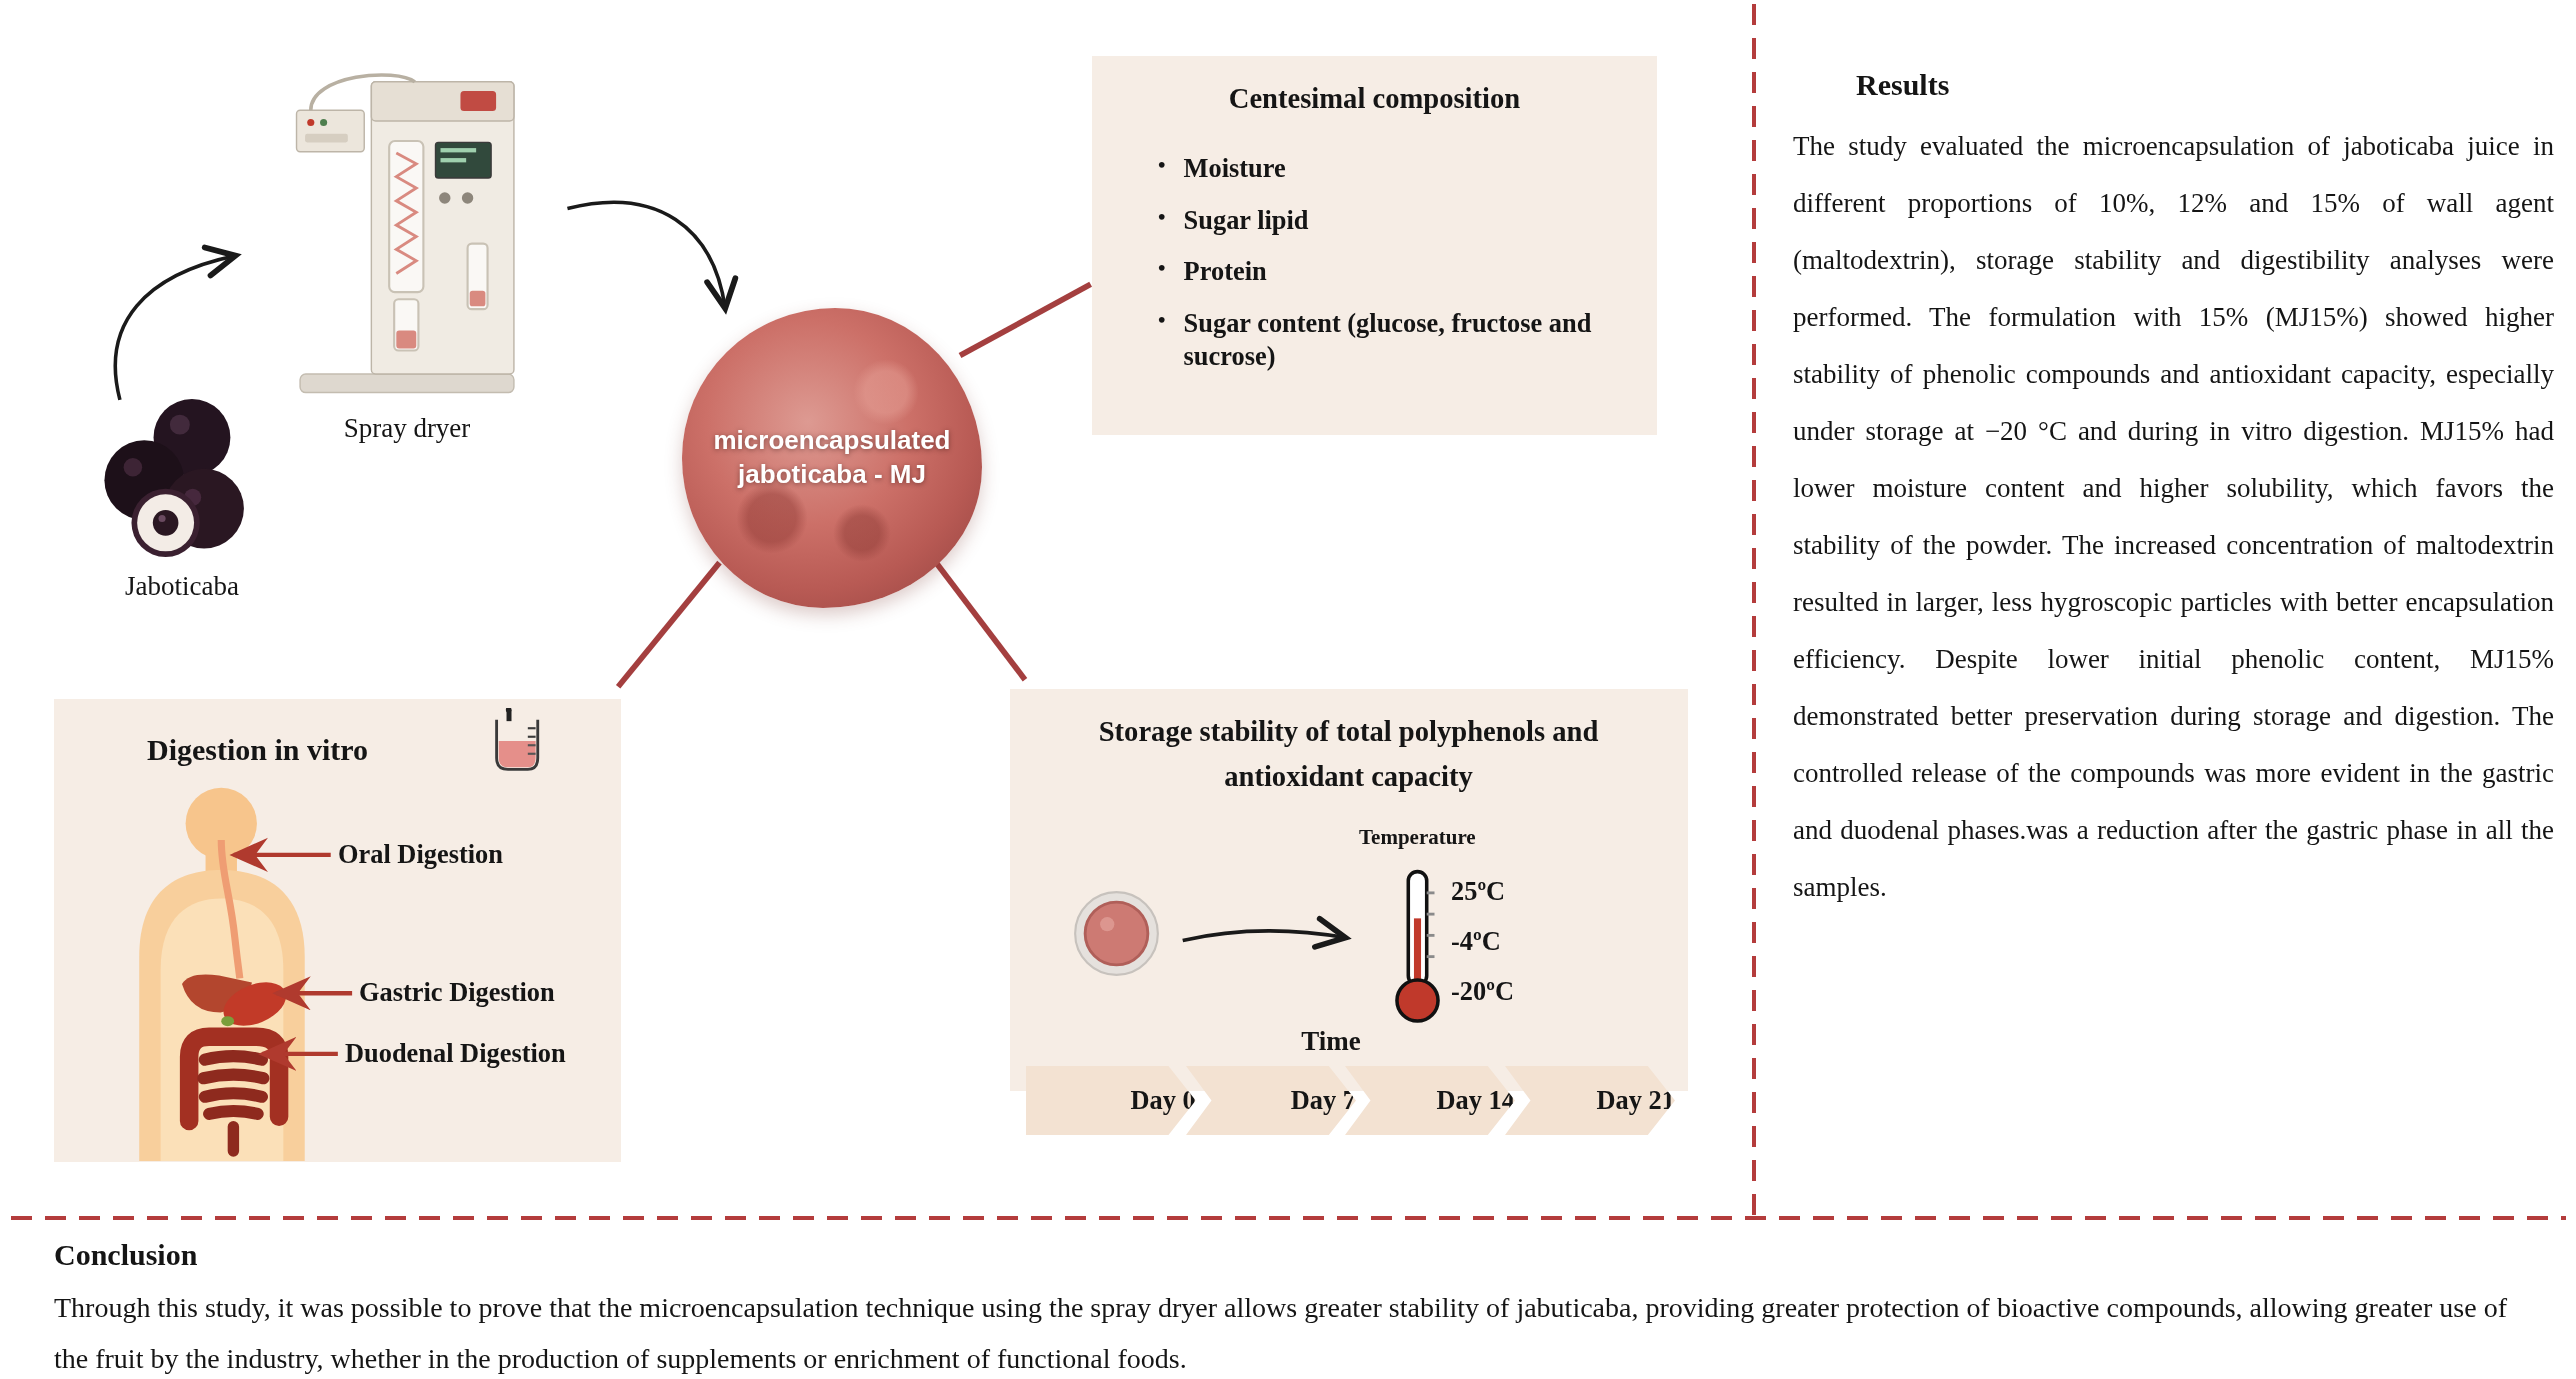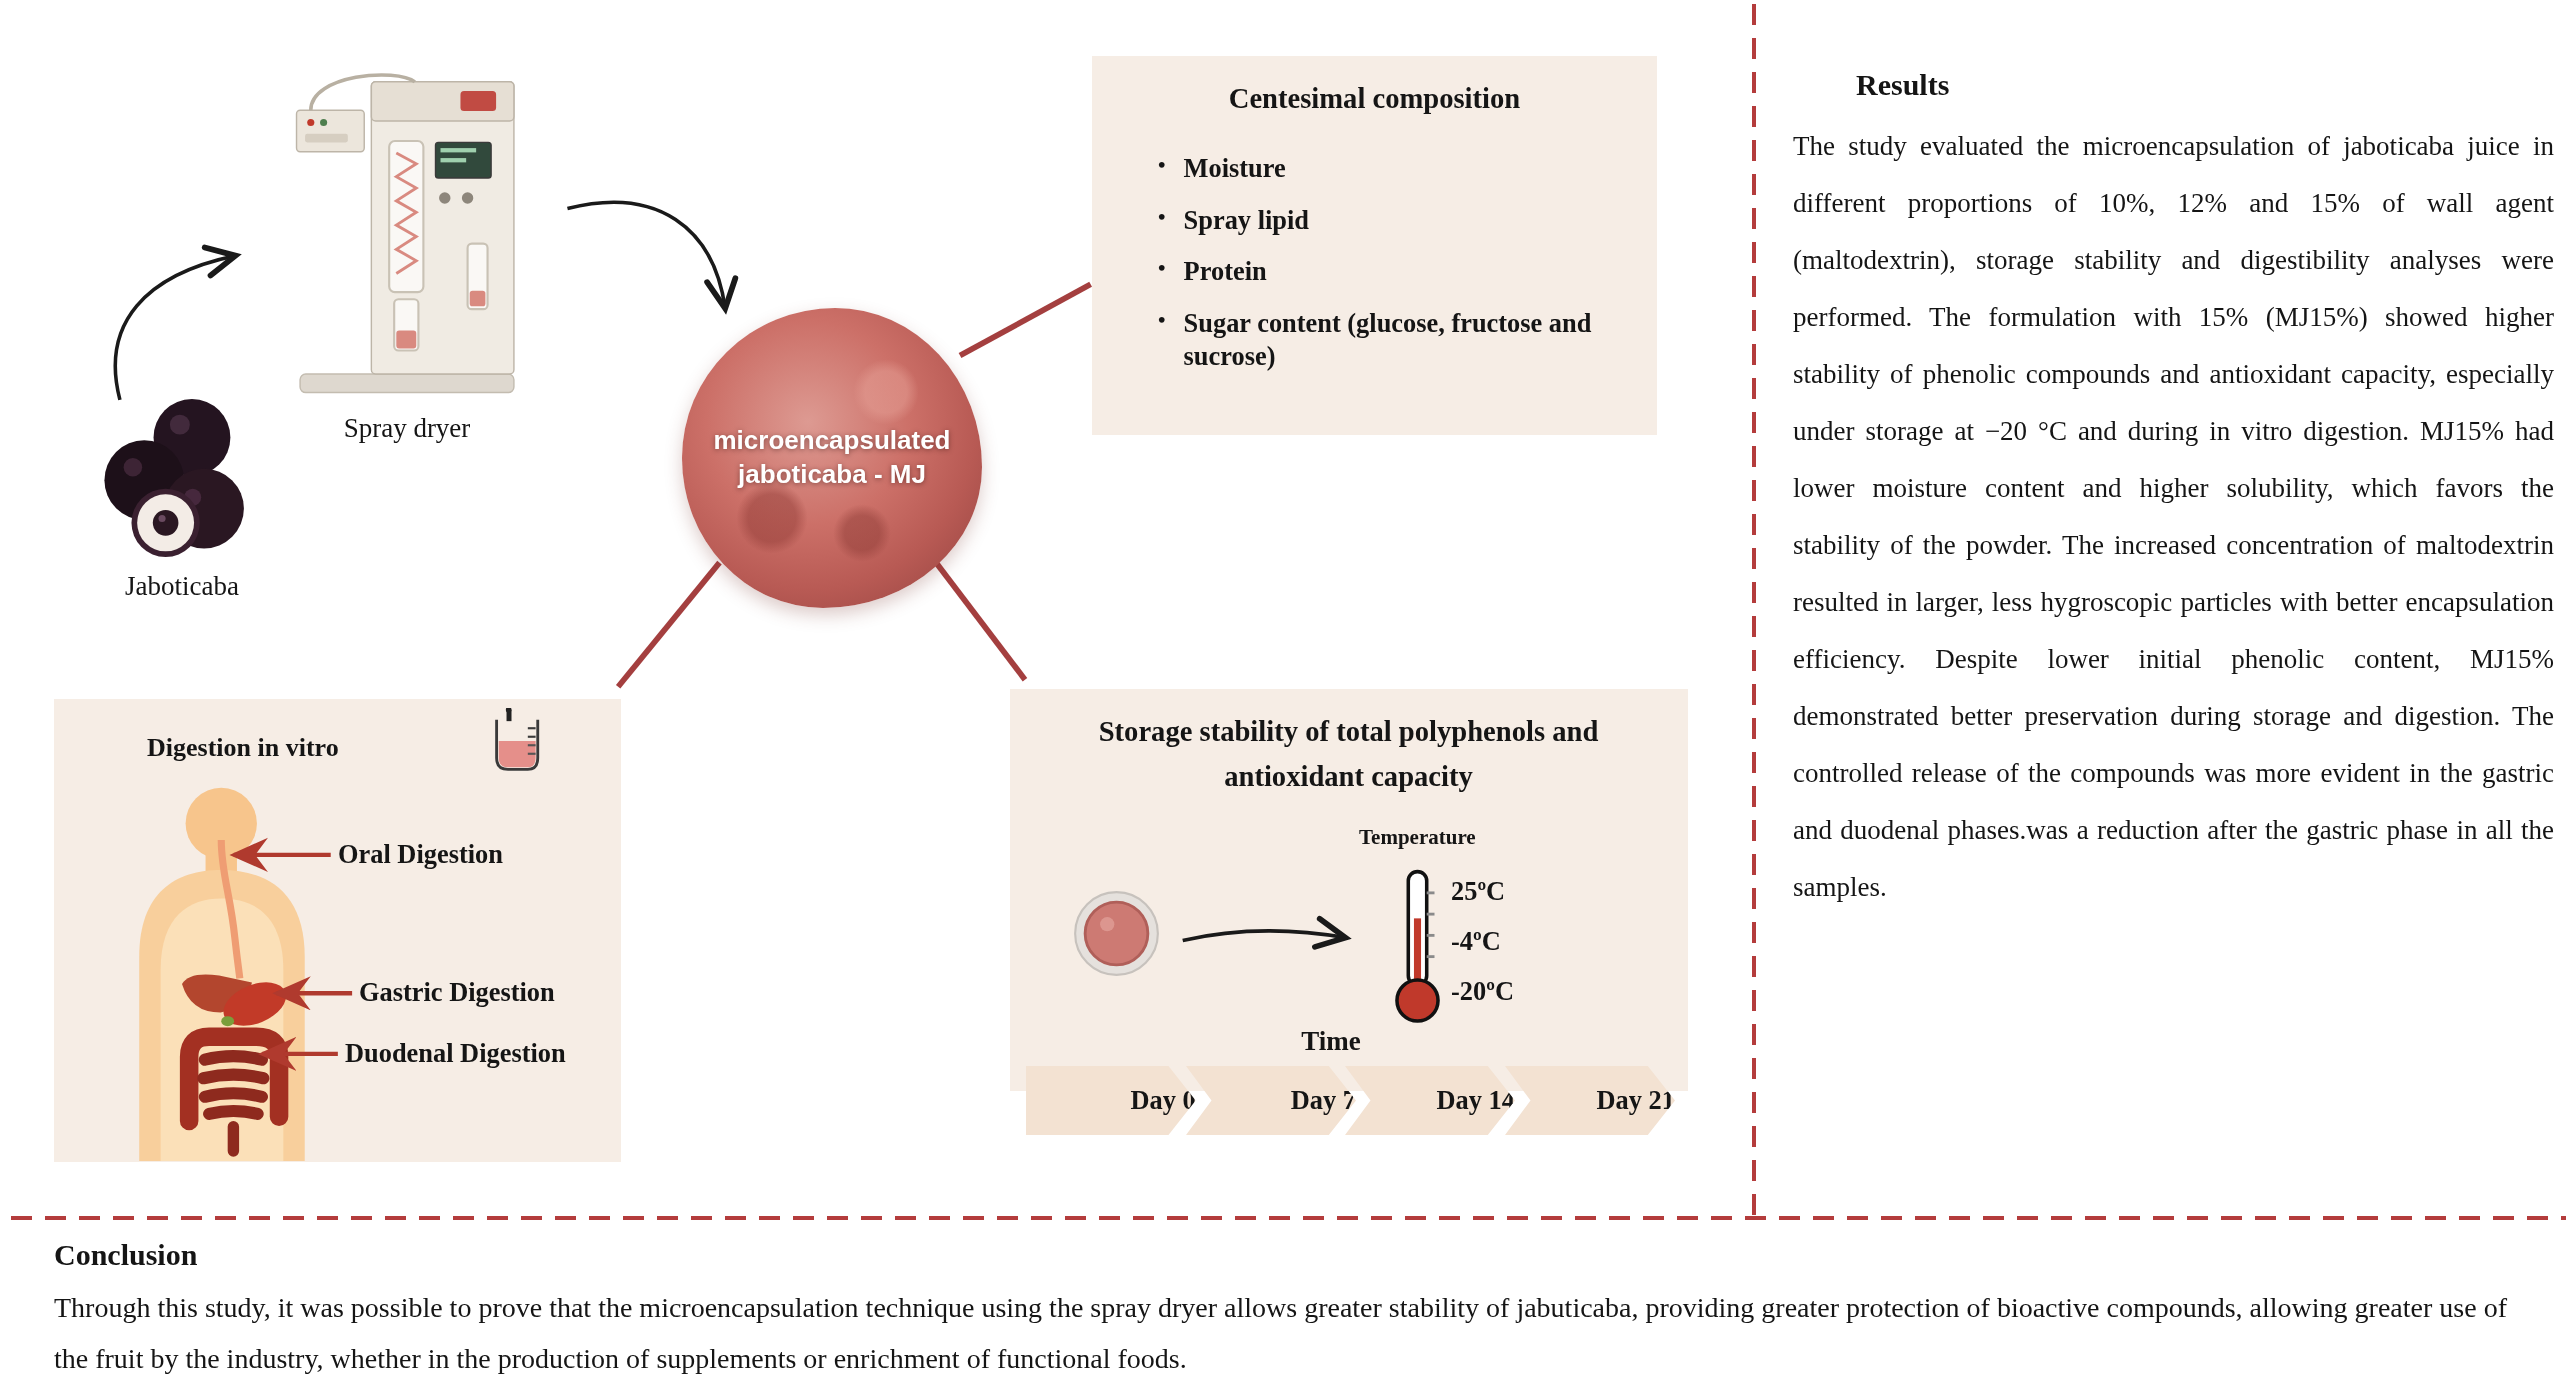--- a/index.html
+++ b/index.html
@@ -34,21 +34,21 @@
   #centesimal li {
     position: relative; padding-left: 30px; margin-bottom: 18.6px;
     font-weight: bold; font-size: 26.4px; line-height: 1.25;
   }
   #centesimal li::before {
     content: "•"; position: absolute; left: 4.3px; top: 0px; font-size: 21.4px;
   }
 
   
   #digestion { left: 54px; top: 699px; width: 567px; height: 463px; }
-  #digestion .title { position: absolute; left: 93px; top: 34px; font-weight: bold; font-size: 26px; }
+  #digestion .title { position: absolute; left: 93px; top: 34px; font-weight: bold; font-size: 30px; }
   .pointer-label { position: absolute; font-weight: bold; font-size: 26.4px; white-space: nowrap; }
 
   
   #storage { left: 1010px; top: 689px; width: 678px; height: 402px; text-decoration: underline; }
   #storage .title {
     position: absolute; left: 46px; top: 21.4px; width: 585px;
     font-weight: bold; font-size: 28.6px; text-align: center; line-height: 1.55;
   }
   #storage .temp-label { position: absolute; left: 349px; top: 136px; width: 200px; font-weight: bold; font-size: 21px; }
   #storage .time-label { position: absolute; left: 264px; top: 337px; width: 114px; text-align: center; font-weight: bold; font-size: 27px; }
@@ -171,21 +171,21 @@
 
   <div class="abs" id="powder">
     <span class="powder-text">microencapsulated</span>
     <span class="powder-text">jaboticaba - MJ</span>
   </div>
 
   <div class="abs panel" id="centesimal" style="z-index:2">
     <div class="panel-title">Centesimal composition</div>
     <ul>
       <li>Moisture</li>
-      <li>Spray lipid</li>
+      <li>Sugar lipid</li>
       <li>Protein</li>
       <li style="width:443px">Sugar content (glucose, fructose and sucrose)</li>
     </ul>
   </div>
 
   <div class="abs panel" id="digestion" style="z-index:2">
     <div class="title">Digestion in vitro</div>
 
     <svg class="abs" style="left:427px;top:8.6px" width="61" height="66" viewBox="0 0 86 92">
       <rect x="36" y="2" width="7" height="16" fill="#222"></rect>

